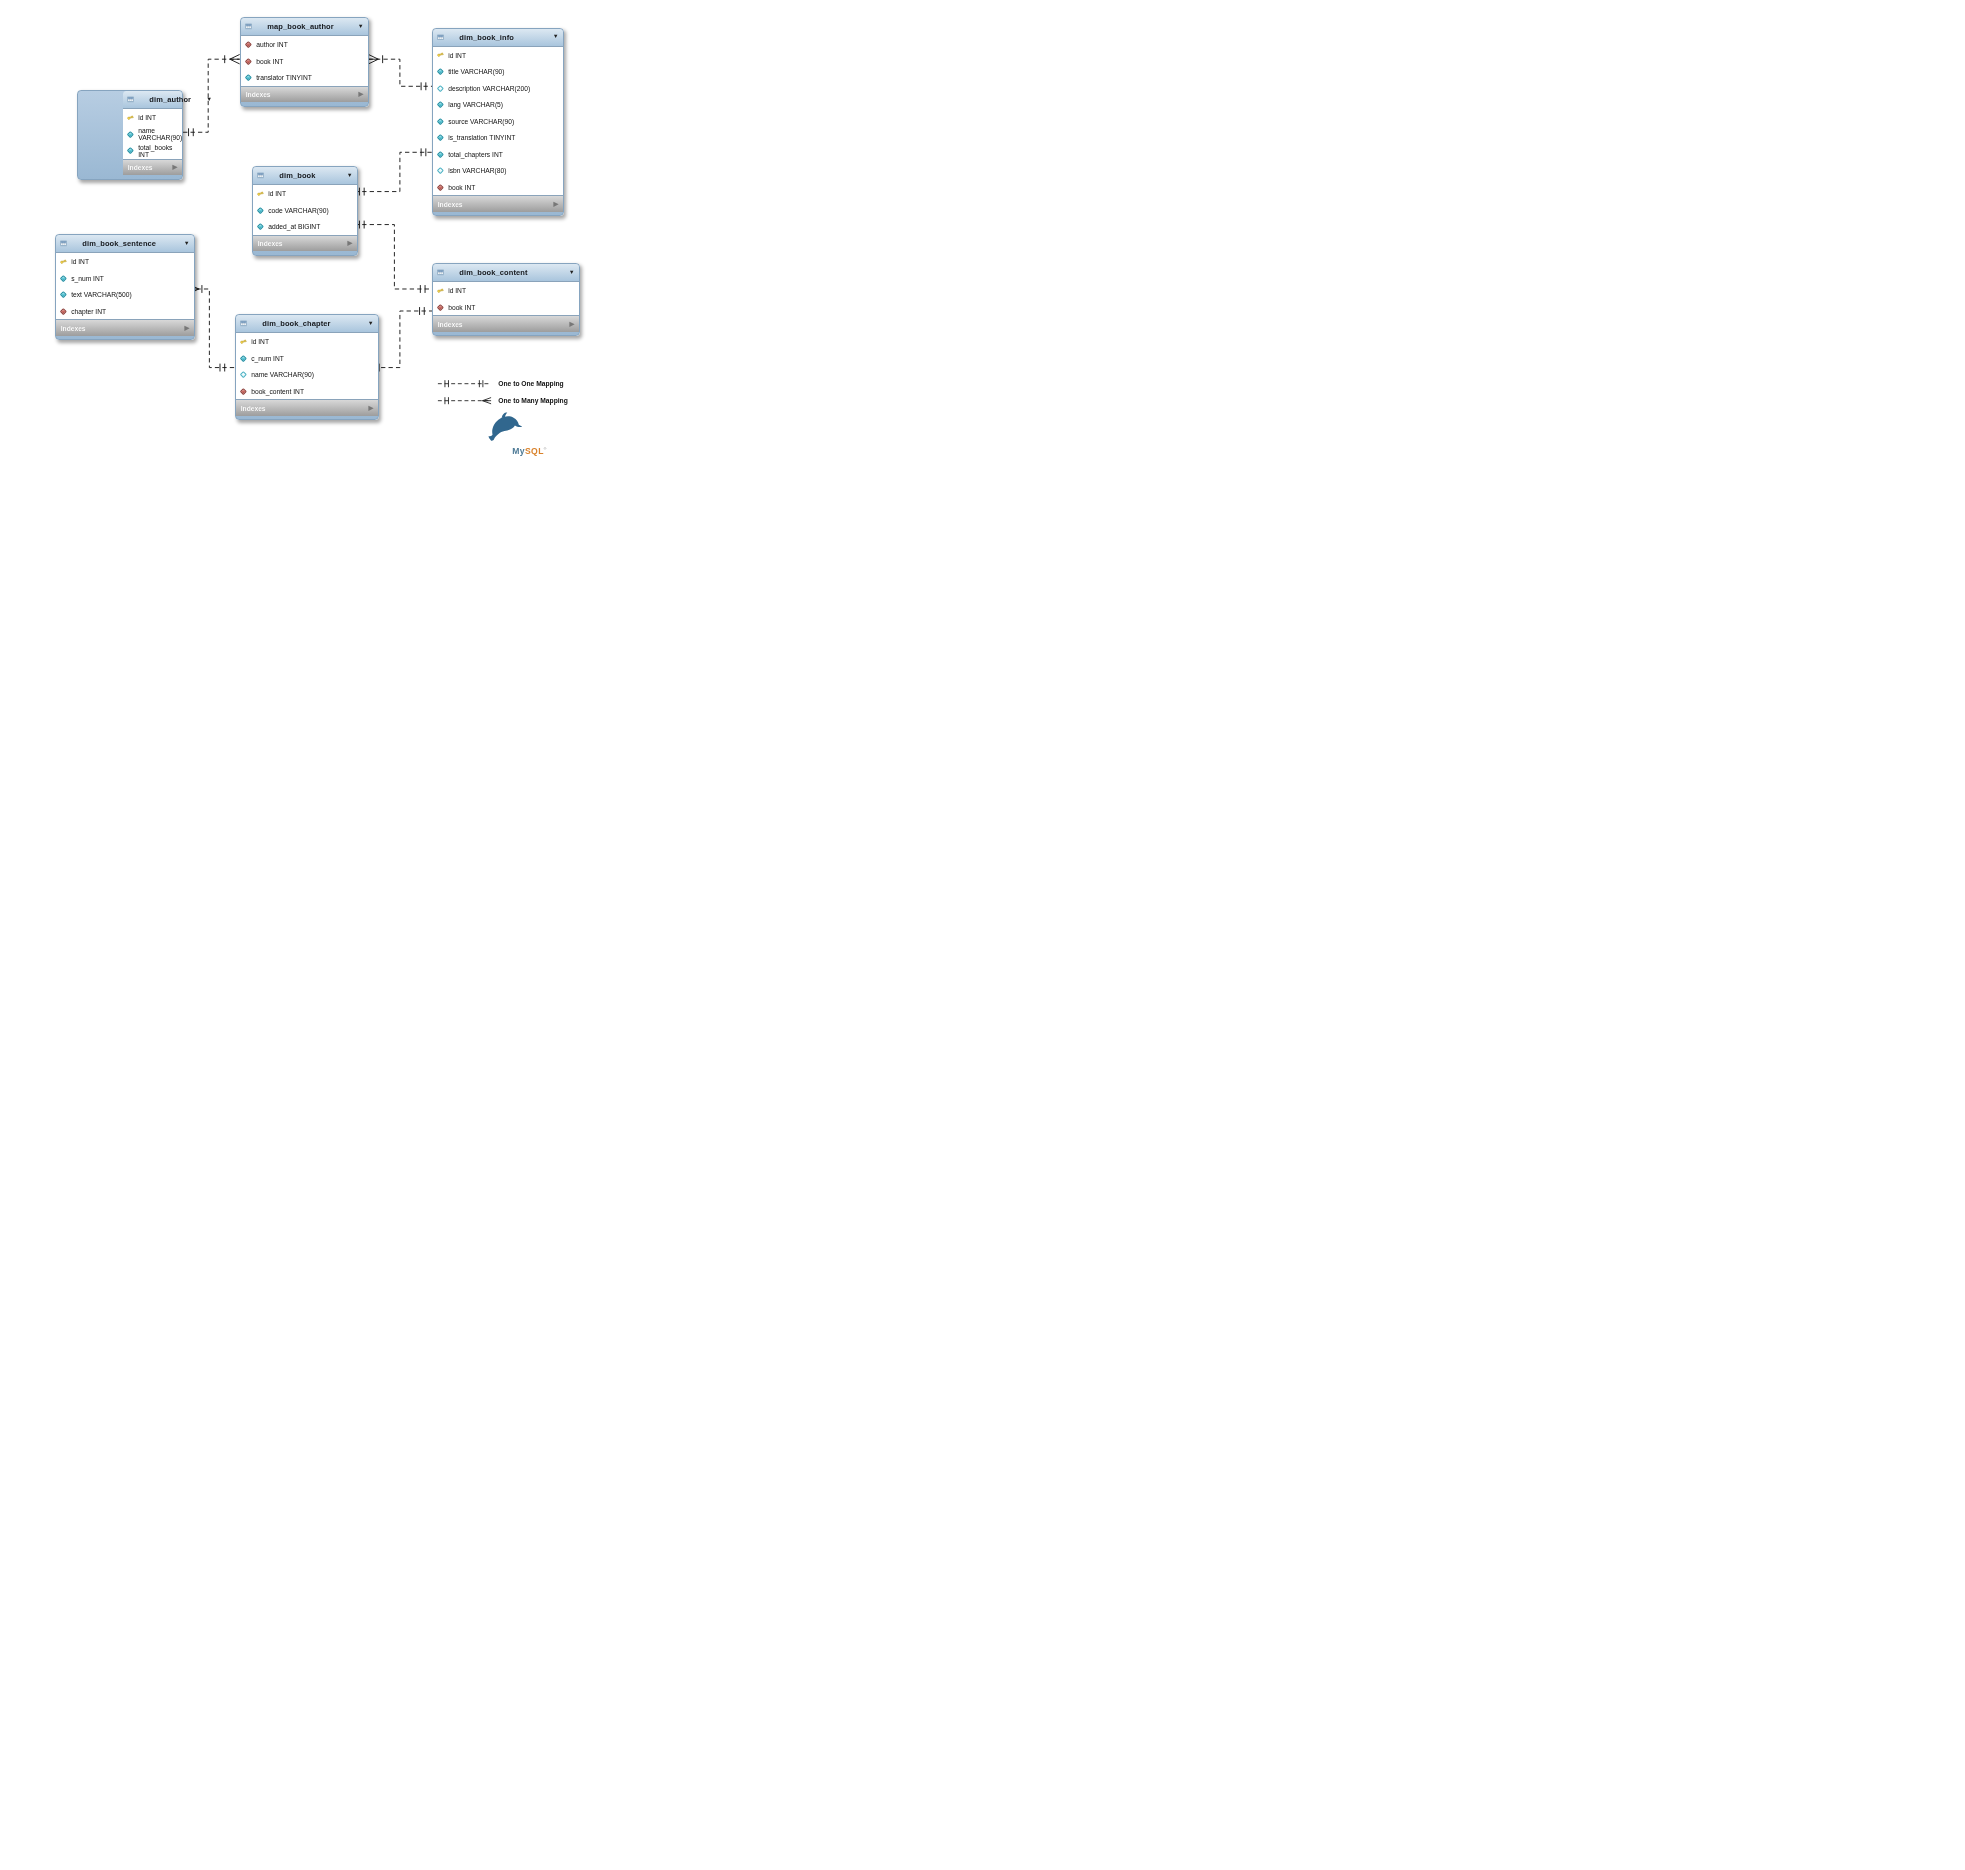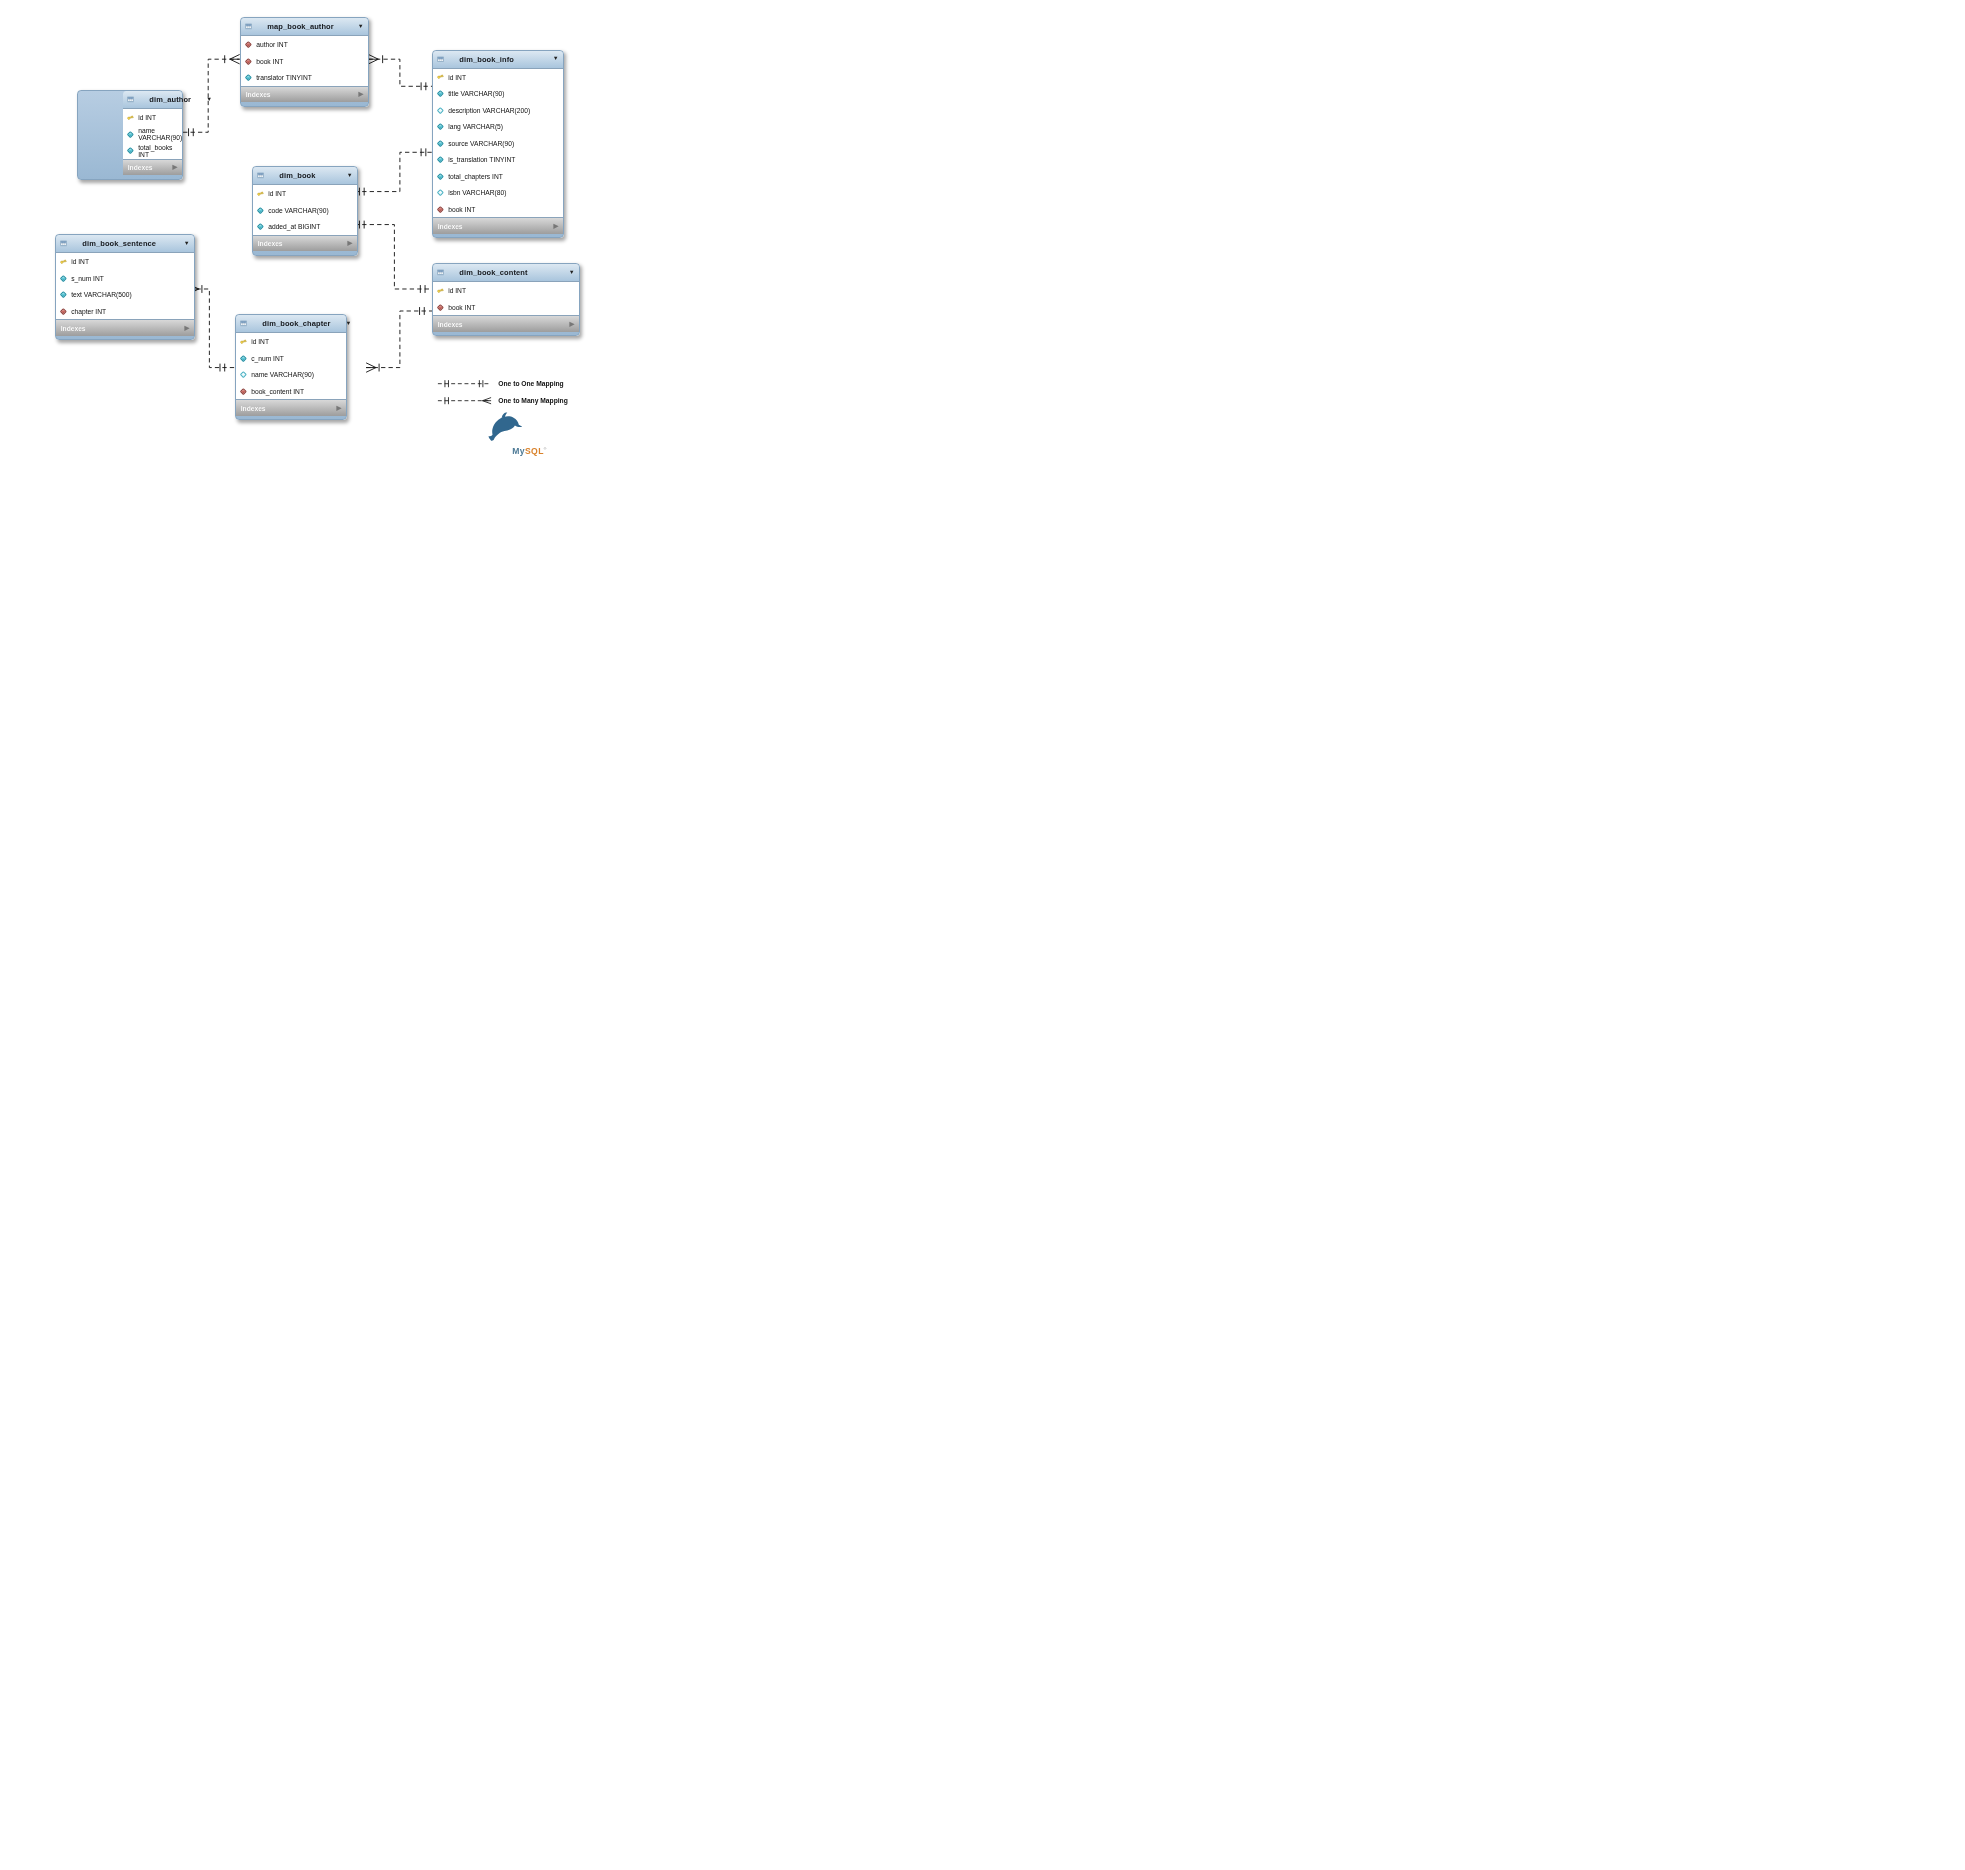--- a/index.html
+++ b/index.html
@@ -186,21 +186,21 @@
         <span>translator TINYINT</span>
       </div>
     </div>
     <div class="t-footer">
       <span>Indexes</span>
       <span class="spacer"></span>
       <span class="t-expand">▶</span>
     </div>
   </div>
 
-  <div class="table-card" style="left:432px; top:27.5px; width:132px;margin-top:22px;">
+  <div class="table-card" style="left:432px; top:27.5px; width:132px;">
     <div class="t-header">
       <span class="iconbox">
         <svg width="8.6" height="6.7" viewBox="0 0 22 17">
             <rect x="0.5" y="0.5" width="21" height="16" rx="2" fill="#b9d0e4" stroke="#6f8faa"></rect>
             <rect x="3" y="3" width="16" height="11" fill="#fff" stroke="#4a7396" stroke-width="0.8"></rect>
             <rect x="3" y="3" width="16" height="3.2" fill="#4a7cae"></rect>
             <line x1="8.3" y1="3" x2="8.3" y2="14" stroke="#4a7396" stroke-width="0.8"></line>
             <line x1="13.6" y1="3" x2="13.6" y2="14" stroke="#4a7396" stroke-width="0.8"></line>
             <line x1="3" y1="8.6" x2="19" y2="8.6" stroke="#4a7396" stroke-width="0.8"></line>
           </svg>
@@ -375,21 +375,21 @@
         <span>chapter INT</span>
       </div>
     </div>
     <div class="t-footer">
       <span>Indexes</span>
       <span class="spacer"></span>
       <span class="t-expand">▶</span>
     </div>
   </div>
 
-  <div class="table-card" style="left:235px; top:314px; width:112px;">
+  <div class="table-card" style="left:235px; top:314px; width:144px;">
     <div class="t-header">
       <span class="iconbox">
         <svg width="8.6" height="6.7" viewBox="0 0 22 17">
             <rect x="0.5" y="0.5" width="21" height="16" rx="2" fill="#b9d0e4" stroke="#6f8faa"></rect>
             <rect x="3" y="3" width="16" height="11" fill="#fff" stroke="#4a7396" stroke-width="0.8"></rect>
             <rect x="3" y="3" width="16" height="3.2" fill="#4a7cae"></rect>
             <line x1="8.3" y1="3" x2="8.3" y2="14" stroke="#4a7396" stroke-width="0.8"></line>
             <line x1="13.6" y1="3" x2="13.6" y2="14" stroke="#4a7396" stroke-width="0.8"></line>
             <line x1="3" y1="8.6" x2="19" y2="8.6" stroke="#4a7396" stroke-width="0.8"></line>
           </svg>

